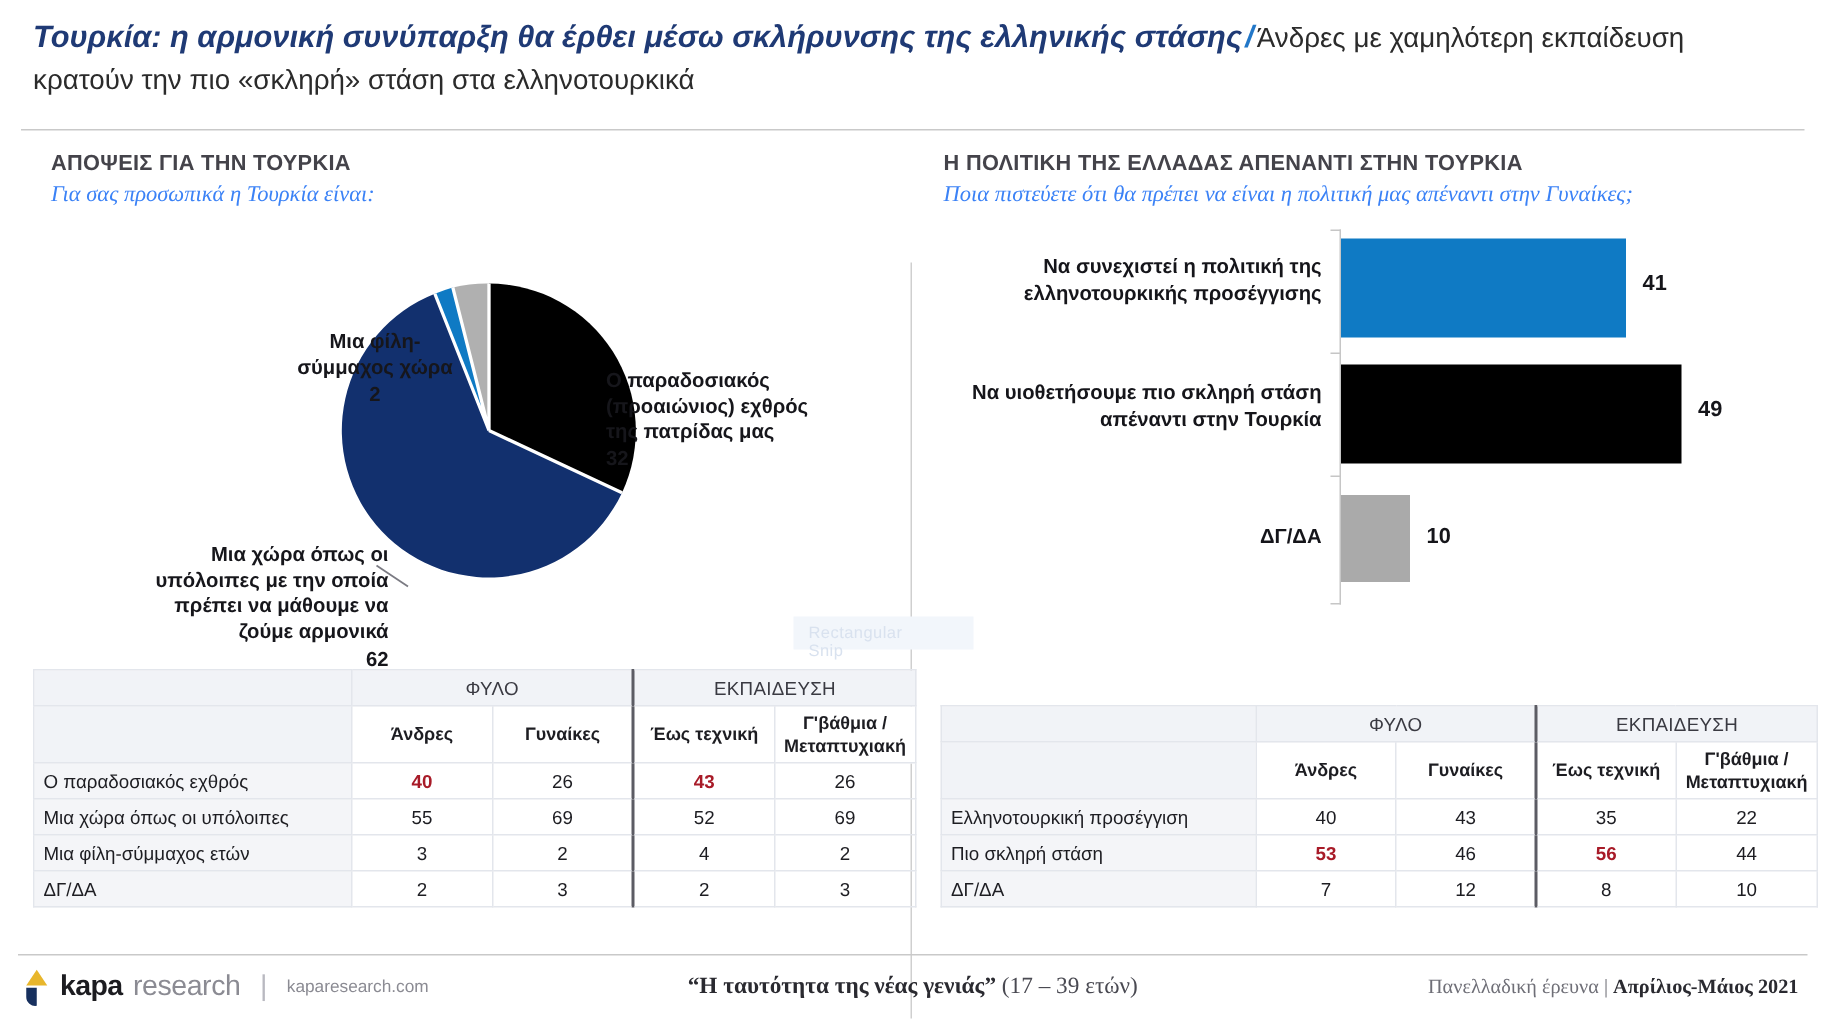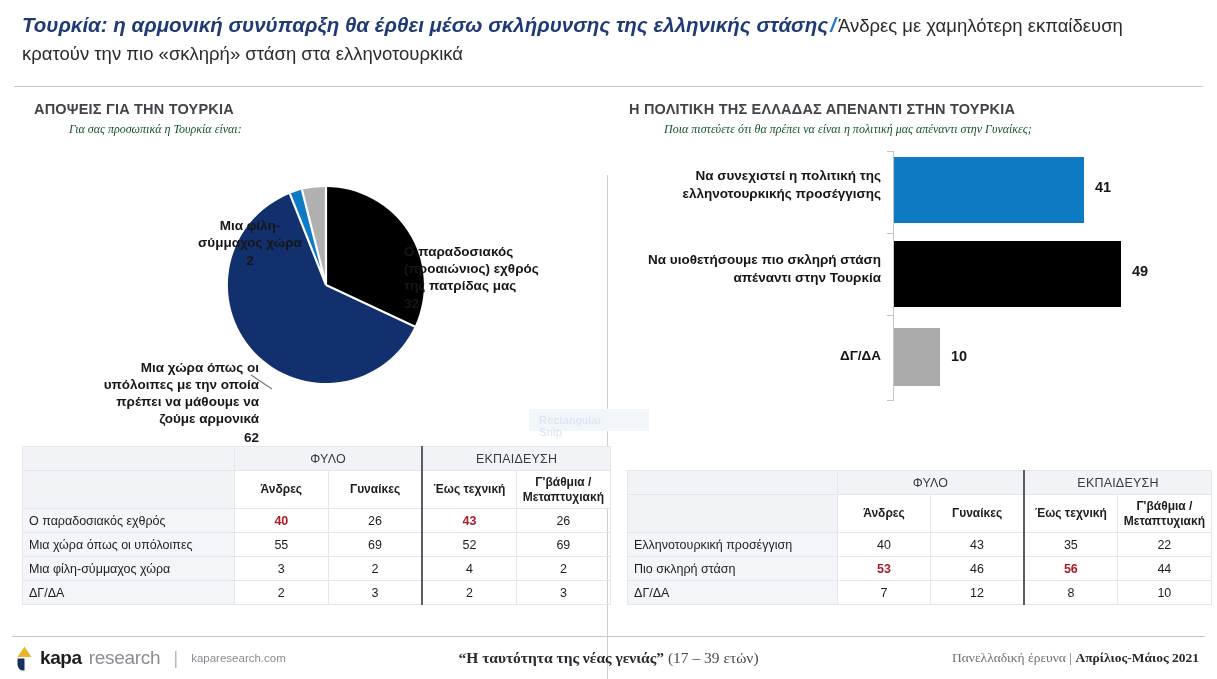--- a/index.html
+++ b/index.html
@@ -70,24 +70,23 @@
 
   .sec-title {
     font-size: 14.5px;
     font-weight: bold;
     color: #44434a;
     letter-spacing: .2px;
   }
   .sec-sub {
     font-family: "Liberation Serif", serif;
     font-style: italic;
-    font-size: 12px;
-    color: #14532d;
+    font-size: 15px;
+    color: #3b82f6;
     margin-top: 5px;
-    margin-left: 35px;
   }
 
   
   .pie-area { position: relative; height: 320px; }
   .pie-svg { position: absolute; left: 172px; top: 28px; }
 
   .pie-label {
     position: absolute;
     font-size: 13.5px;
     font-weight: bold;
@@ -336,21 +335,21 @@
             <td class="num">26</td>
           </tr>
           <tr>
             <td class="row-label">Μια χώρα όπως οι υπόλοιπες</td>
             <td class="num">55</td>
             <td class="num">69</td>
             <td class="num thickL">52</td>
             <td class="num">69</td>
           </tr>
           <tr>
-            <td class="row-label">Μια φίλη-σύμμαχος χώρα</td>
+            <td class="row-label">Μια φίλη-σύμμαχος ετών</td>
             <td class="num">3</td>
             <td class="num">2</td>
             <td class="num thickL">4</td>
             <td class="num">2</td>
           </tr>
           <tr>
             <td class="row-label">ΔΓ/ΔΑ</td>
             <td class="num">2</td>
             <td class="num">3</td>
             <td class="num thickL">2</td>

